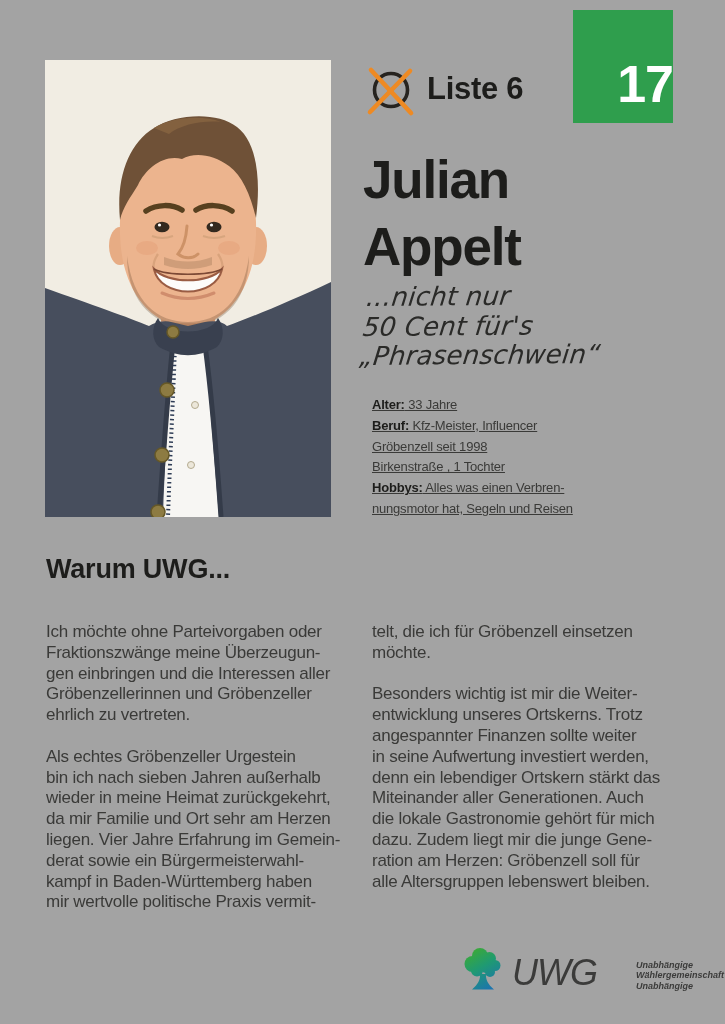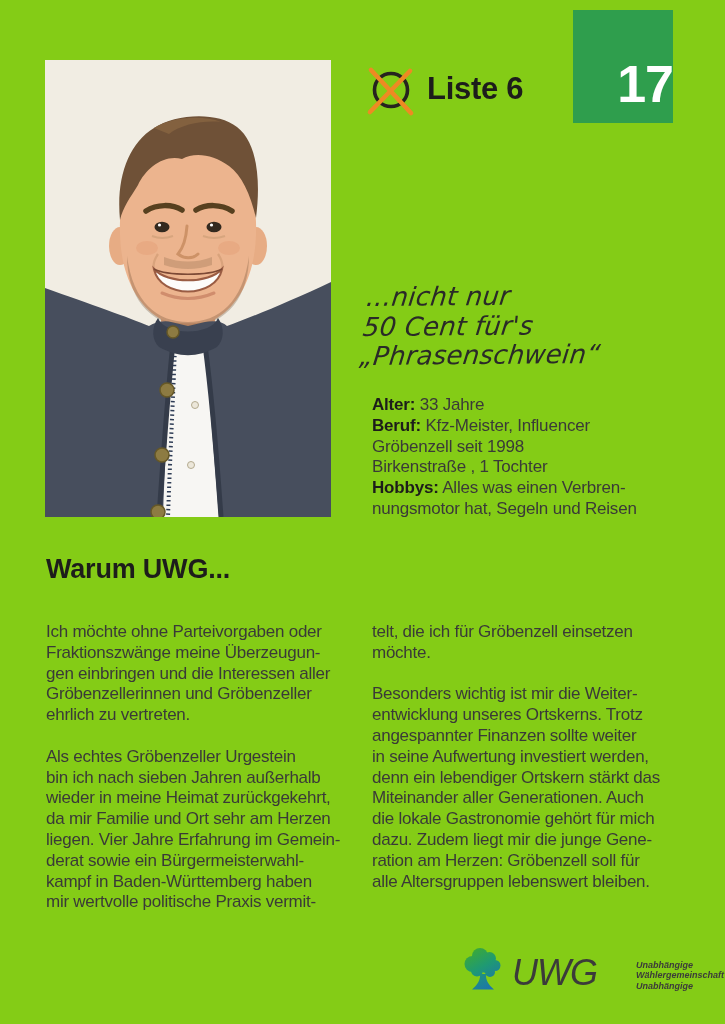--- a/index.html
+++ b/index.html
@@ -1,38 +1,38 @@
 <!DOCTYPE html>
 <html><head>
 <meta charset="utf-8">
 <style>
   html,body{margin:0;padding:0;background:#ffffff;}
-  .page{position:relative;width:725px;height:1024px;background:#84cc16;overflow:hidden;
+  .page{position:relative;width:725px;height:1024px;background:#a3a3a3;overflow:hidden;
         font-family:"Liberation Sans",sans-serif;color:#1d1d1b;}
 
   .photo{position:absolute;left:45px;top:60px;width:286px;height:457px;}
 
   .ballot-icon{position:absolute;left:362px;top:63px;width:56px;height:56px;}
   .liste{position:absolute;left:427px;top:71px;font-size:31px;font-weight:700;
          letter-spacing:-0.3px;color:#1d1d1b;}
 
   .numbox{position:absolute;left:573px;top:10px;width:100px;height:113px;background:#2f9e4d;
           display:flex;justify-content:flex-end;align-items:flex-end;box-sizing:border-box;
           padding-bottom:13px;}
   .numbox span{font-size:52px;font-weight:700;color:#ffffff;line-height:1;letter-spacing:-1px;}
 
   .name{position:absolute;left:363px;top:146px;font-size:53px;line-height:67px;
         font-weight:700;letter-spacing:-1.2px;color:#1d1d1b;}
 
   .slogan{position:absolute;left:368px;top:283px;font-size:26px;line-height:29.5px;
           font-style:italic;font-family:"DejaVu Sans",sans-serif;color:#2a2a28;
           transform:skewX(-7deg) rotate(-0.5deg);transform-origin:0 0;letter-spacing:0.2px;}
 
-  .details{position:absolute;left:372px;top:395px;width:332px;font-size:17px;
-           line-height:20.8px;color:#3a3a38;letter-spacing:-0.2px;}
+  .details{position:absolute;left:372px;top:395px;width:332px;font-size:13px;
+           line-height:20.8px;color:#3a3a38;letter-spacing:-0.2px;text-decoration:underline;}
   .details b{font-weight:700;color:#1d1d1b;}
   .details .val{white-space:pre-line;}
 
   .why{position:absolute;left:46px;top:554px;margin:0;font-size:27px;font-weight:700;
        letter-spacing:-0.2px;color:#1d1d1b;}
 
   .col{position:absolute;top:622px;font-size:17px;line-height:20.8px;color:#3a3a38;
        letter-spacing:-0.25px;}
   .col p{margin:0 0 20.8px 0;white-space:pre-line;}
   .col1{left:46px;width:320px;}
@@ -112,20 +112,24 @@
     <circle cx="29" cy="27" r="16.5" fill="none" stroke="#26231f" stroke-width="3.6"></circle>
     <path d="M9,7 L49,50" stroke="#ee8a23" stroke-width="4.6" stroke-linecap="round"></path>
     <path d="M48,8 L8,49" stroke="#ee8a23" stroke-width="4.6" stroke-linecap="round"></path>
   </svg>
   <div class="liste">Liste 6</div>
 
   <div class="numbox">
     <span>17</span>
   </div>
 
+  <h1 class="name" style="margin:0;">
+    <div>Julian</div>
+    <div>Appelt</div>
+  </h1>
 
   <div class="slogan">
     <div>...nicht nur</div>
     <div>50 Cent für's</div>
     <div>„Phrasenschwein“</div>
   </div>
 
   <div class="details">
     <div><b>Alter:</b><span class="val"> 33 Jahre</span></div>
     <div><b>Beruf:</b><span class="val"> Kfz-Meister, Influencer</span></div>

